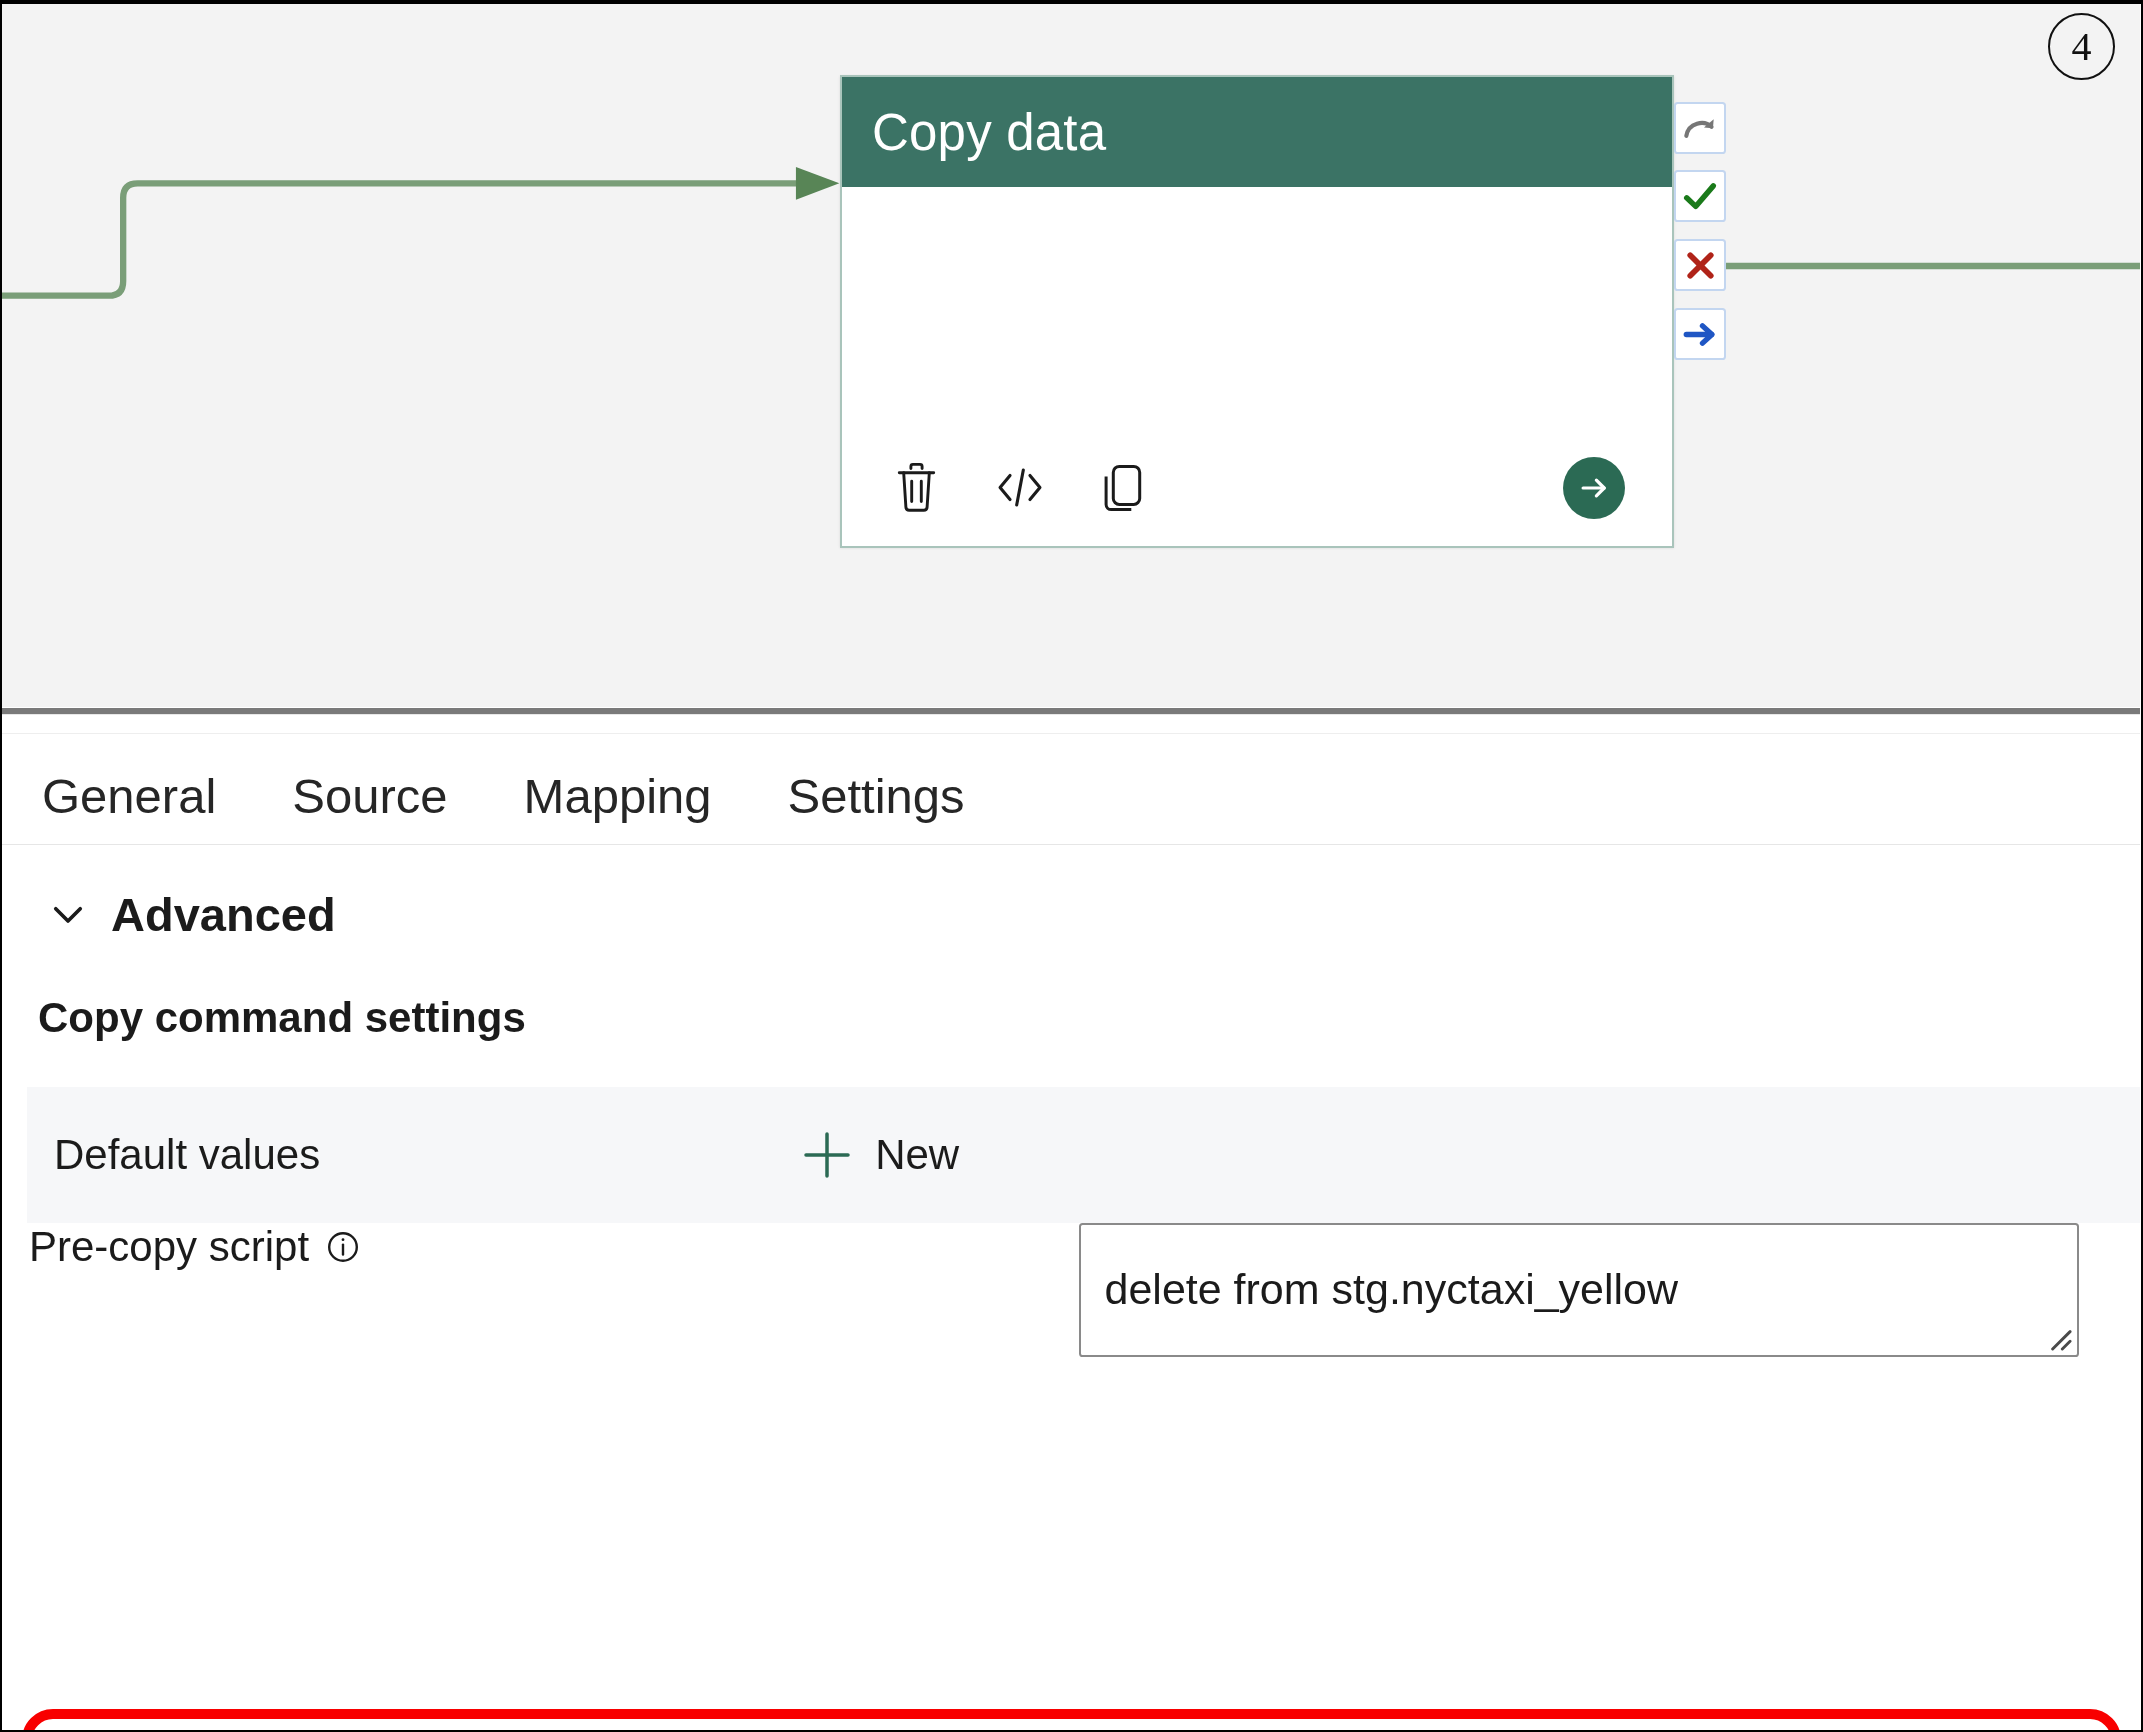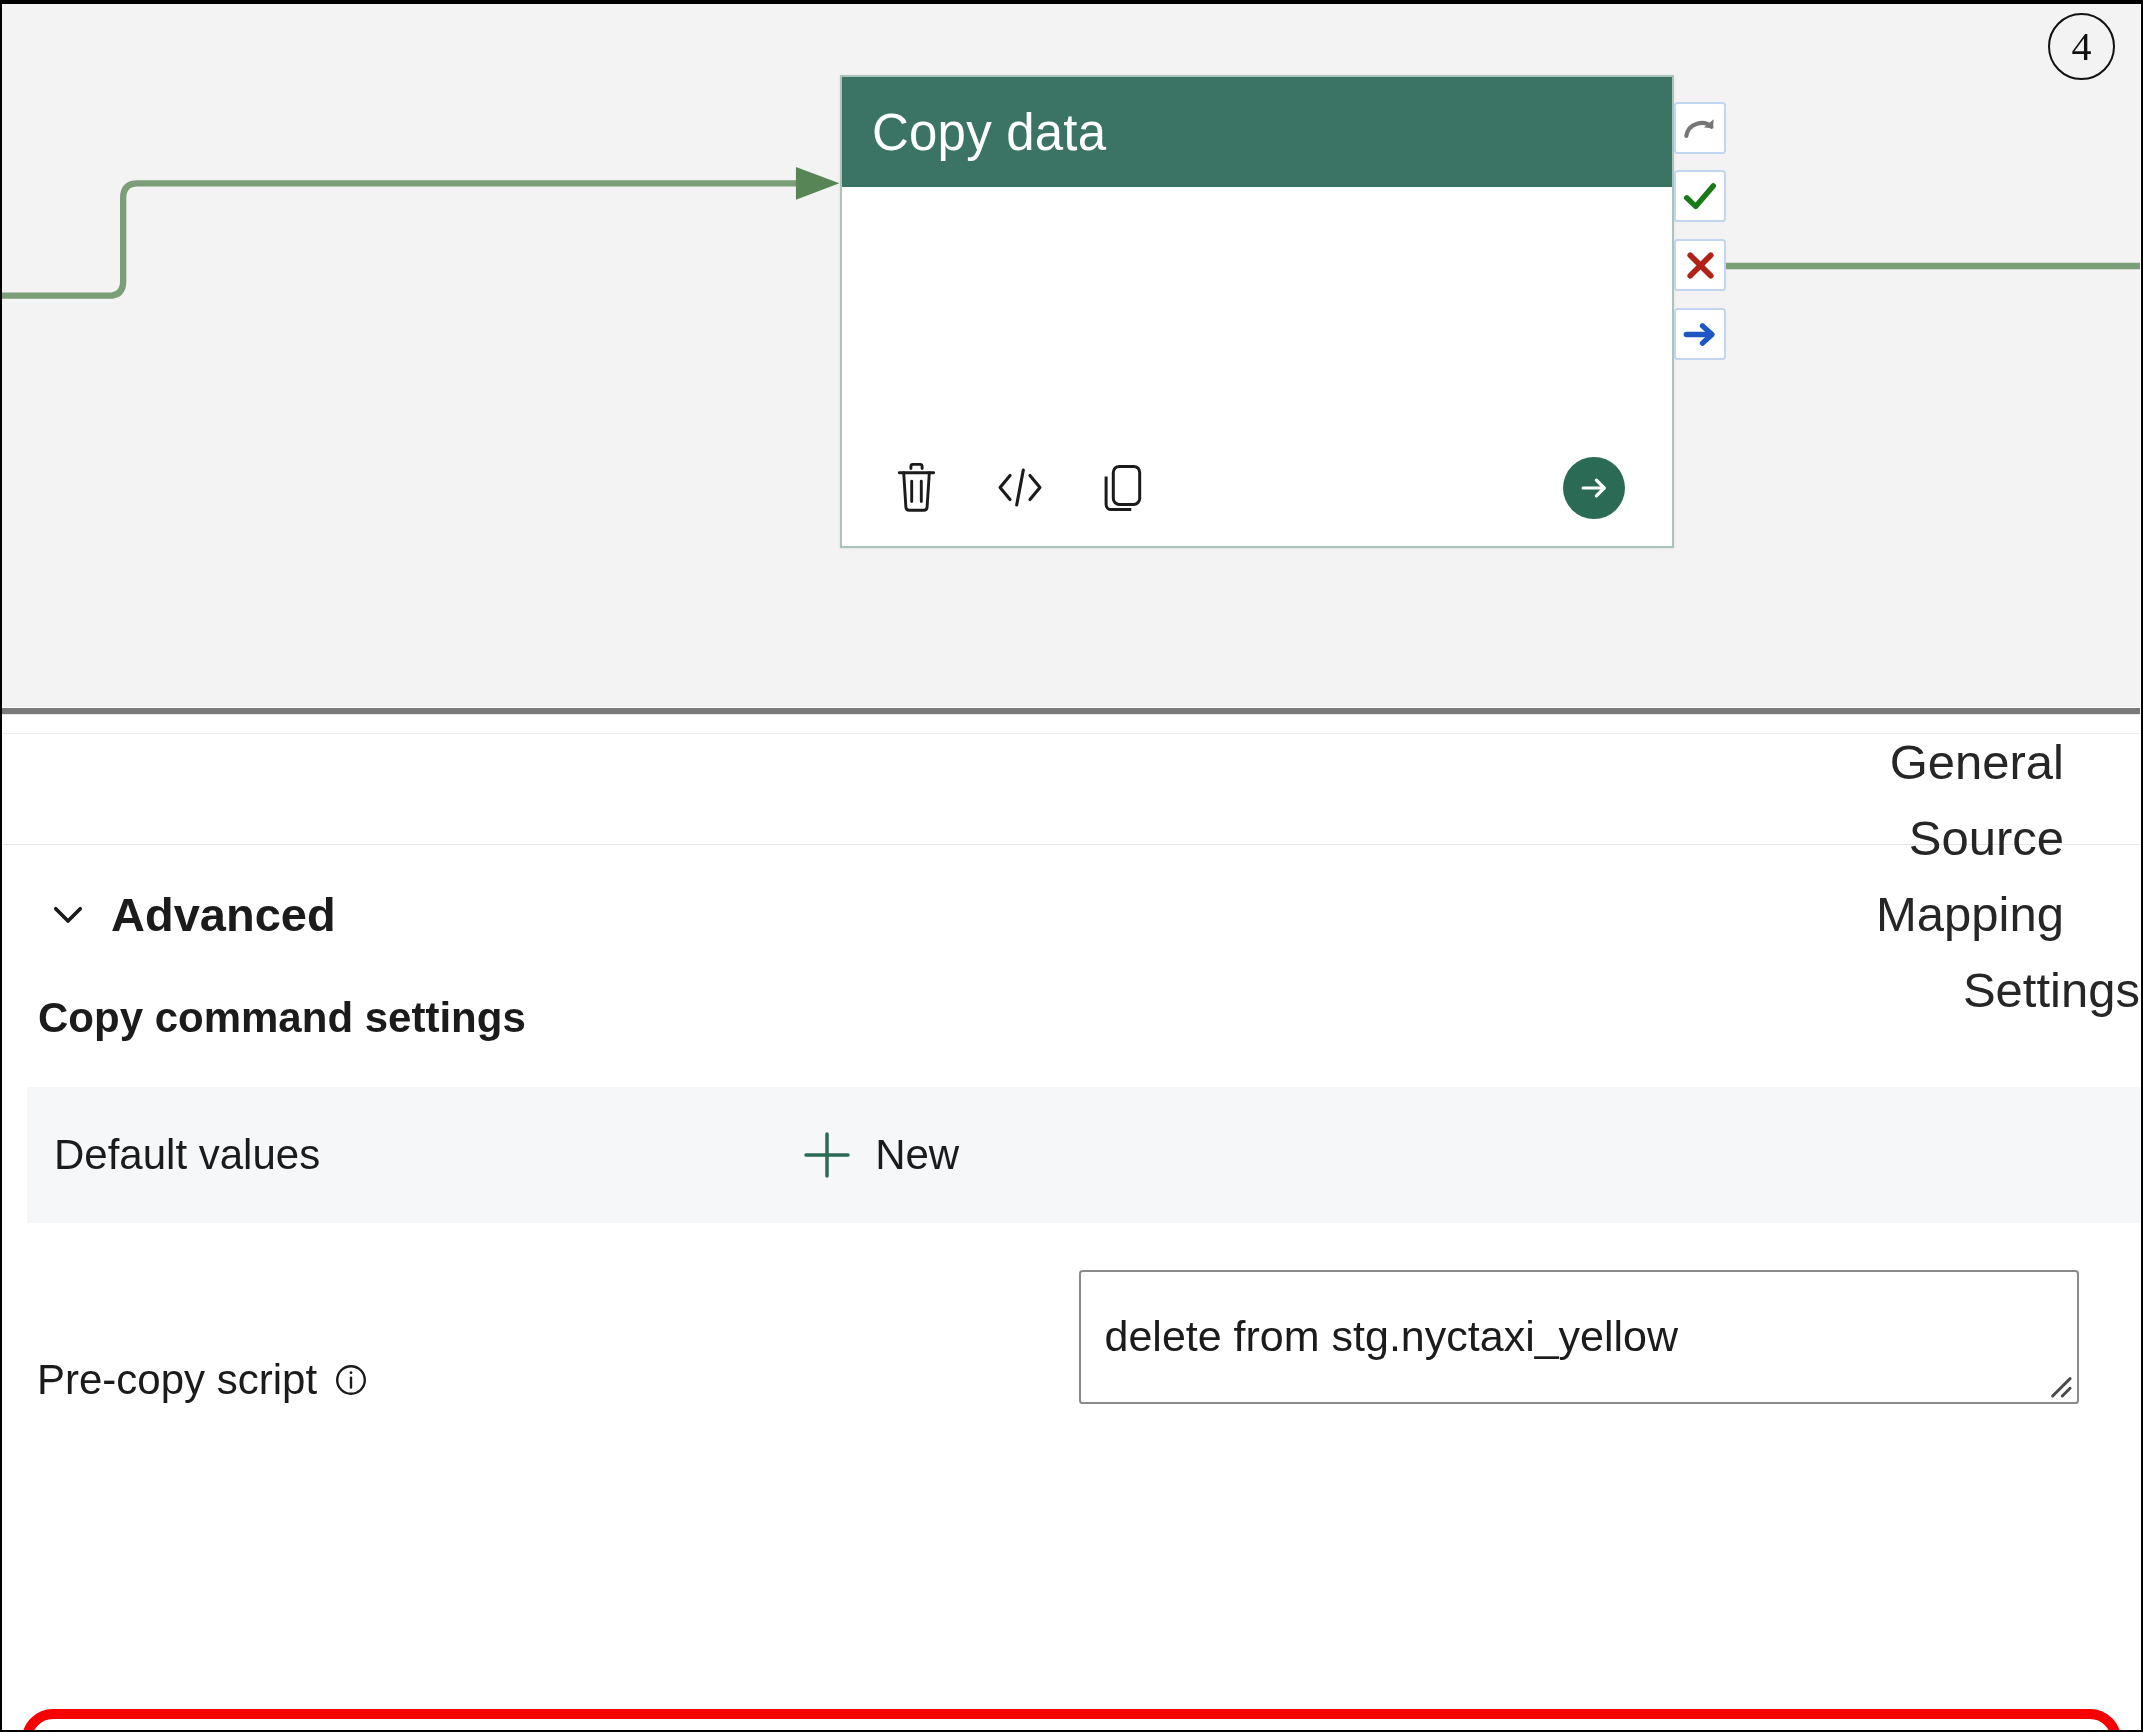--- a/index.html
+++ b/index.html
@@ -178,24 +178,23 @@
   #panel-topline {
     height: 14.5px;
     border-bottom: 1.8px solid #eeeeee;
   }
 
   
   #tabs {
     display: flex;
     align-items: flex-end;
     height: 111px;
-    padding-left: 62px;
+    padding-left: 40px;
     border-bottom: 1.8px solid #e6e6e6;
     box-sizing: border-box;
-    flex-direction: column;
   }
   .tab {
     position: relative;
     font-size: 49px;
     color: #262626;
     font-weight: 400;
     padding: 0 0 20px 0;
     margin-right: 76px;
     white-space: nowrap;
     cursor: pointer;
@@ -258,26 +257,25 @@
     align-items: center;
     cursor: pointer;
     margin-left: 479px;
   }
   #new-button .plus { width: 56px; height: 56px; margin-right: 20px; }
   #new-button .lbl { font-size: 42px; color: #1b1b1b; }
 
   
   #precopy-row {
     display: flex;
-    align-items: flex-end;
+    align-items: flex-start;
     min-height: 181px;
     padding: 0 36px 0 27px;
     box-sizing: border-box;
     background: #ffffff;
-    margin-left: 8px;
   }
   #precopy-field {
     position: relative;
     margin-left: auto;
     width: 1000px;
     height: 134px;
     border: 2.7px solid #8a8a8a;
     border-radius: 3.6px;
     background: #ffffff;
     box-sizing: border-box;

